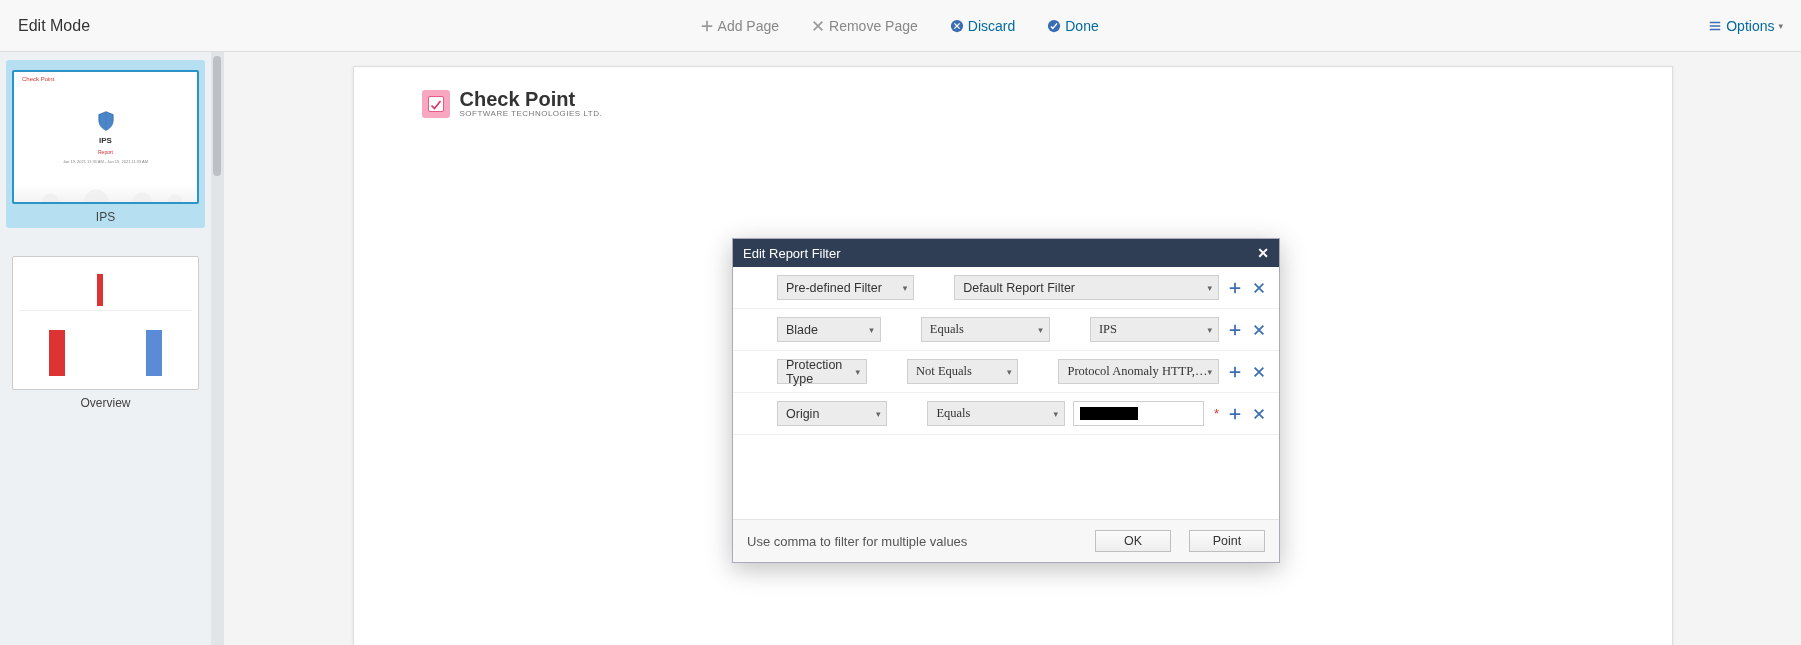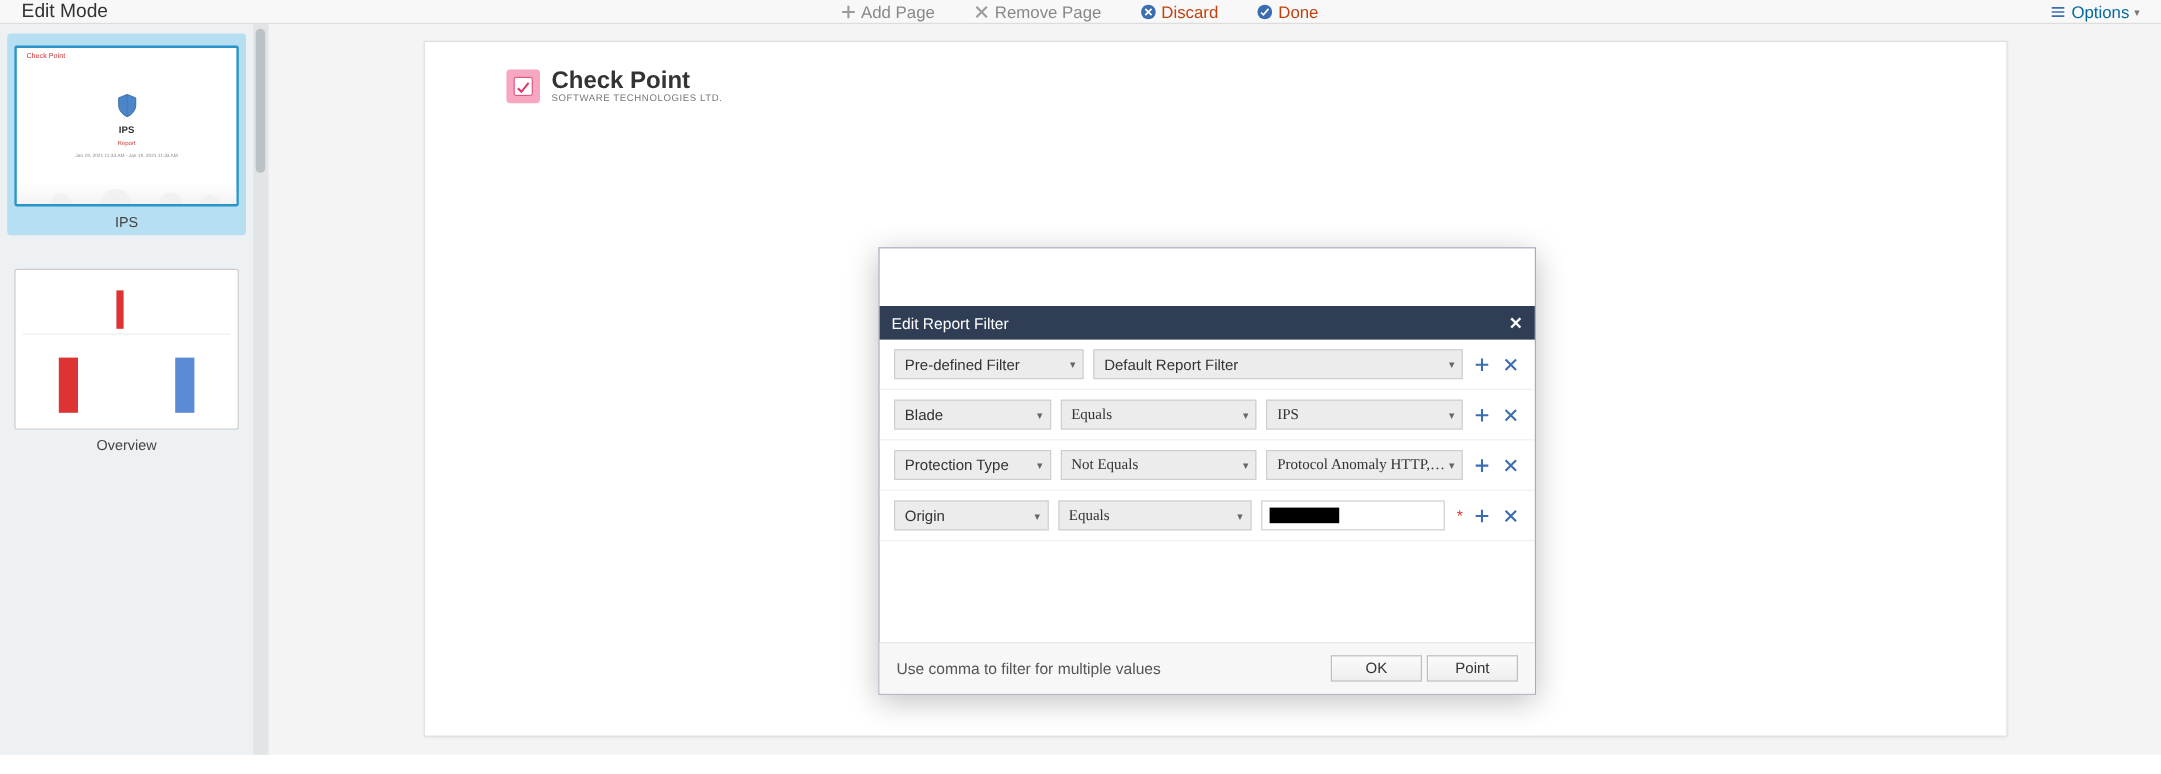--- a/index.html
+++ b/index.html
@@ -5,33 +5,33 @@
   * { box-sizing: border-box; }
   html, body { margin:0; padding:0; height:100%; }
   body {
     font-family: Arial, Helvetica, sans-serif;
     font-size: 13px;
     color:#333;
     background:#fff;
     overflow:hidden;
   }
   .topbar {
-    height:20px;
+    height:52px;
     border-bottom:1px solid #ddd;
     display:flex;
     align-items:center;
     justify-content:space-between;
     padding:0 18px;
     background:#f8f8f8;
   }
   .topbar-left { font-size:16px; color:#333; }
   .topbar-center { display:flex; gap:32px; align-items:center; }
   .topbar-right { display:flex; align-items:center; gap:4px; color:#555; }
   .tbtn { display:flex; align-items:center; gap:4px; cursor:pointer; color:#888; font-size:14px; }
-  .tbtn.blue { color:#c2410c; }
+  .tbtn.blue { color:#0369a1; }
   .ticon { width:14px; height:14px; display:inline-flex; align-items:center; justify-content:center; }
   .ticon svg { width:14px; height:14px; }
 
   .main { display:flex; height:calc(100% - 36px); }
   
   
   .side-wrap { width:224px; background:#eef1f3; border-right:1px solid #e2e5e7; height:100%; display:flex; }
   .side { flex:1; padding:8px 6px; overflow:hidden; }
   .side-scroll { width:12px; background:#e2e5e7; position:relative; }
   .side-scroll .handle { position:absolute; left:2px; top:4px; width:8px; height:120px; background:#bcc1c5; border-radius:4px; }
@@ -83,40 +83,40 @@
   .pg-brand .logo svg{width:18px;height:18px;}
   .pg-brand .name { font-size:20px; font-weight:600; color:#333; line-height:1;}
   .pg-brand .sub { font-size:8px; color:#777; letter-spacing:.5px;}
 
   
   .modal {
     position:absolute; left:508px; top:186px; width:548px;
     background:#fff; border:1px solid #aab; box-shadow:0 6px 24px rgba(0,0,0,.25);
     font-size:13px;
   }
-  .modal-head { background:#2f3e55; color:#fff; padding:6px 10px; display:flex; justify-content:space-between; align-items:center;margin-top:48px;}
+  .modal-head { background:#2f3e55; color:#fff; padding:6px 10px; display:flex; justify-content:space-between; align-items:center;}
   .modal-head .close { cursor:pointer; font-weight:bold; font-size:14px;}
   .modal-body { }
   .frow { display:flex; align-items:center; gap:8px; padding:8px 12px; border-bottom:1px solid #eef0f2;}
   .frow:last-child{border-bottom:none;}
-  .sel { background:#ececec; border:1px solid #cfcfcf; height:25px; display:flex; align-items:center; justify-content:space-between; padding:0 6px 0 8px; font-size:12.5px; color:#333; cursor:pointer;}
+  .sel { background:#ececec; border:1px solid #cfcfcf; height:25px; display:flex; align-items:center; justify-content:space-between; padding:0 6px 0 8px; font-size:12.5px; color:#333; cursor:pointer;margin-left:32px;}
   .sel .caret { font-size:9px; color:#666;}
   .sel.w134{width:134px;justify-content:space-between;}
   .sel.w164{width:164px;}
   .sel.w168{width:168px;font-family:Liberation Serif, serif;}
   .sel.w320{width:320px;}
   .valbox { width:160px; height:25px; border:1px solid #cfcfcf; background:#fff; display:flex; align-items:center; padding:0 6px;}
   .valbox .blk{width:58px;height:13px;background:#000;}
   .asterisk{color:#d33; margin-left:2px;}
   .ops { display:flex; gap:8px; margin-left:auto;}
   .op { width:16px;height:16px; display:flex; align-items:center; justify-content:center; cursor:pointer;}
   .op svg{width:14px;height:14px;}
   .modal-foot { display:flex; align-items:center; justify-content:space-between; padding:10px 14px; background:#f7f7f7; border-top:1px solid #e4e4e4;}
   .mbtn { width:76px; height:22px; border:1px solid #bfbfbf; background:linear-gradient(#fbfbfb,#eee); font-size:12.5px; display:flex; align-items:center; justify-content:center; cursor:pointer;}
-  .mbtns{display:flex; gap:4px;}
+  .mbtns{display:flex; gap:18px;}
   .modal .filler{height:84px;}
 
   .opt-caret{font-size:9px;color:#777;}
 </style>
 </head>
 <body>
 
 <div class="topbar">
   <div class="topbar-left">Edit Mode</div>
   <div class="topbar-center">

